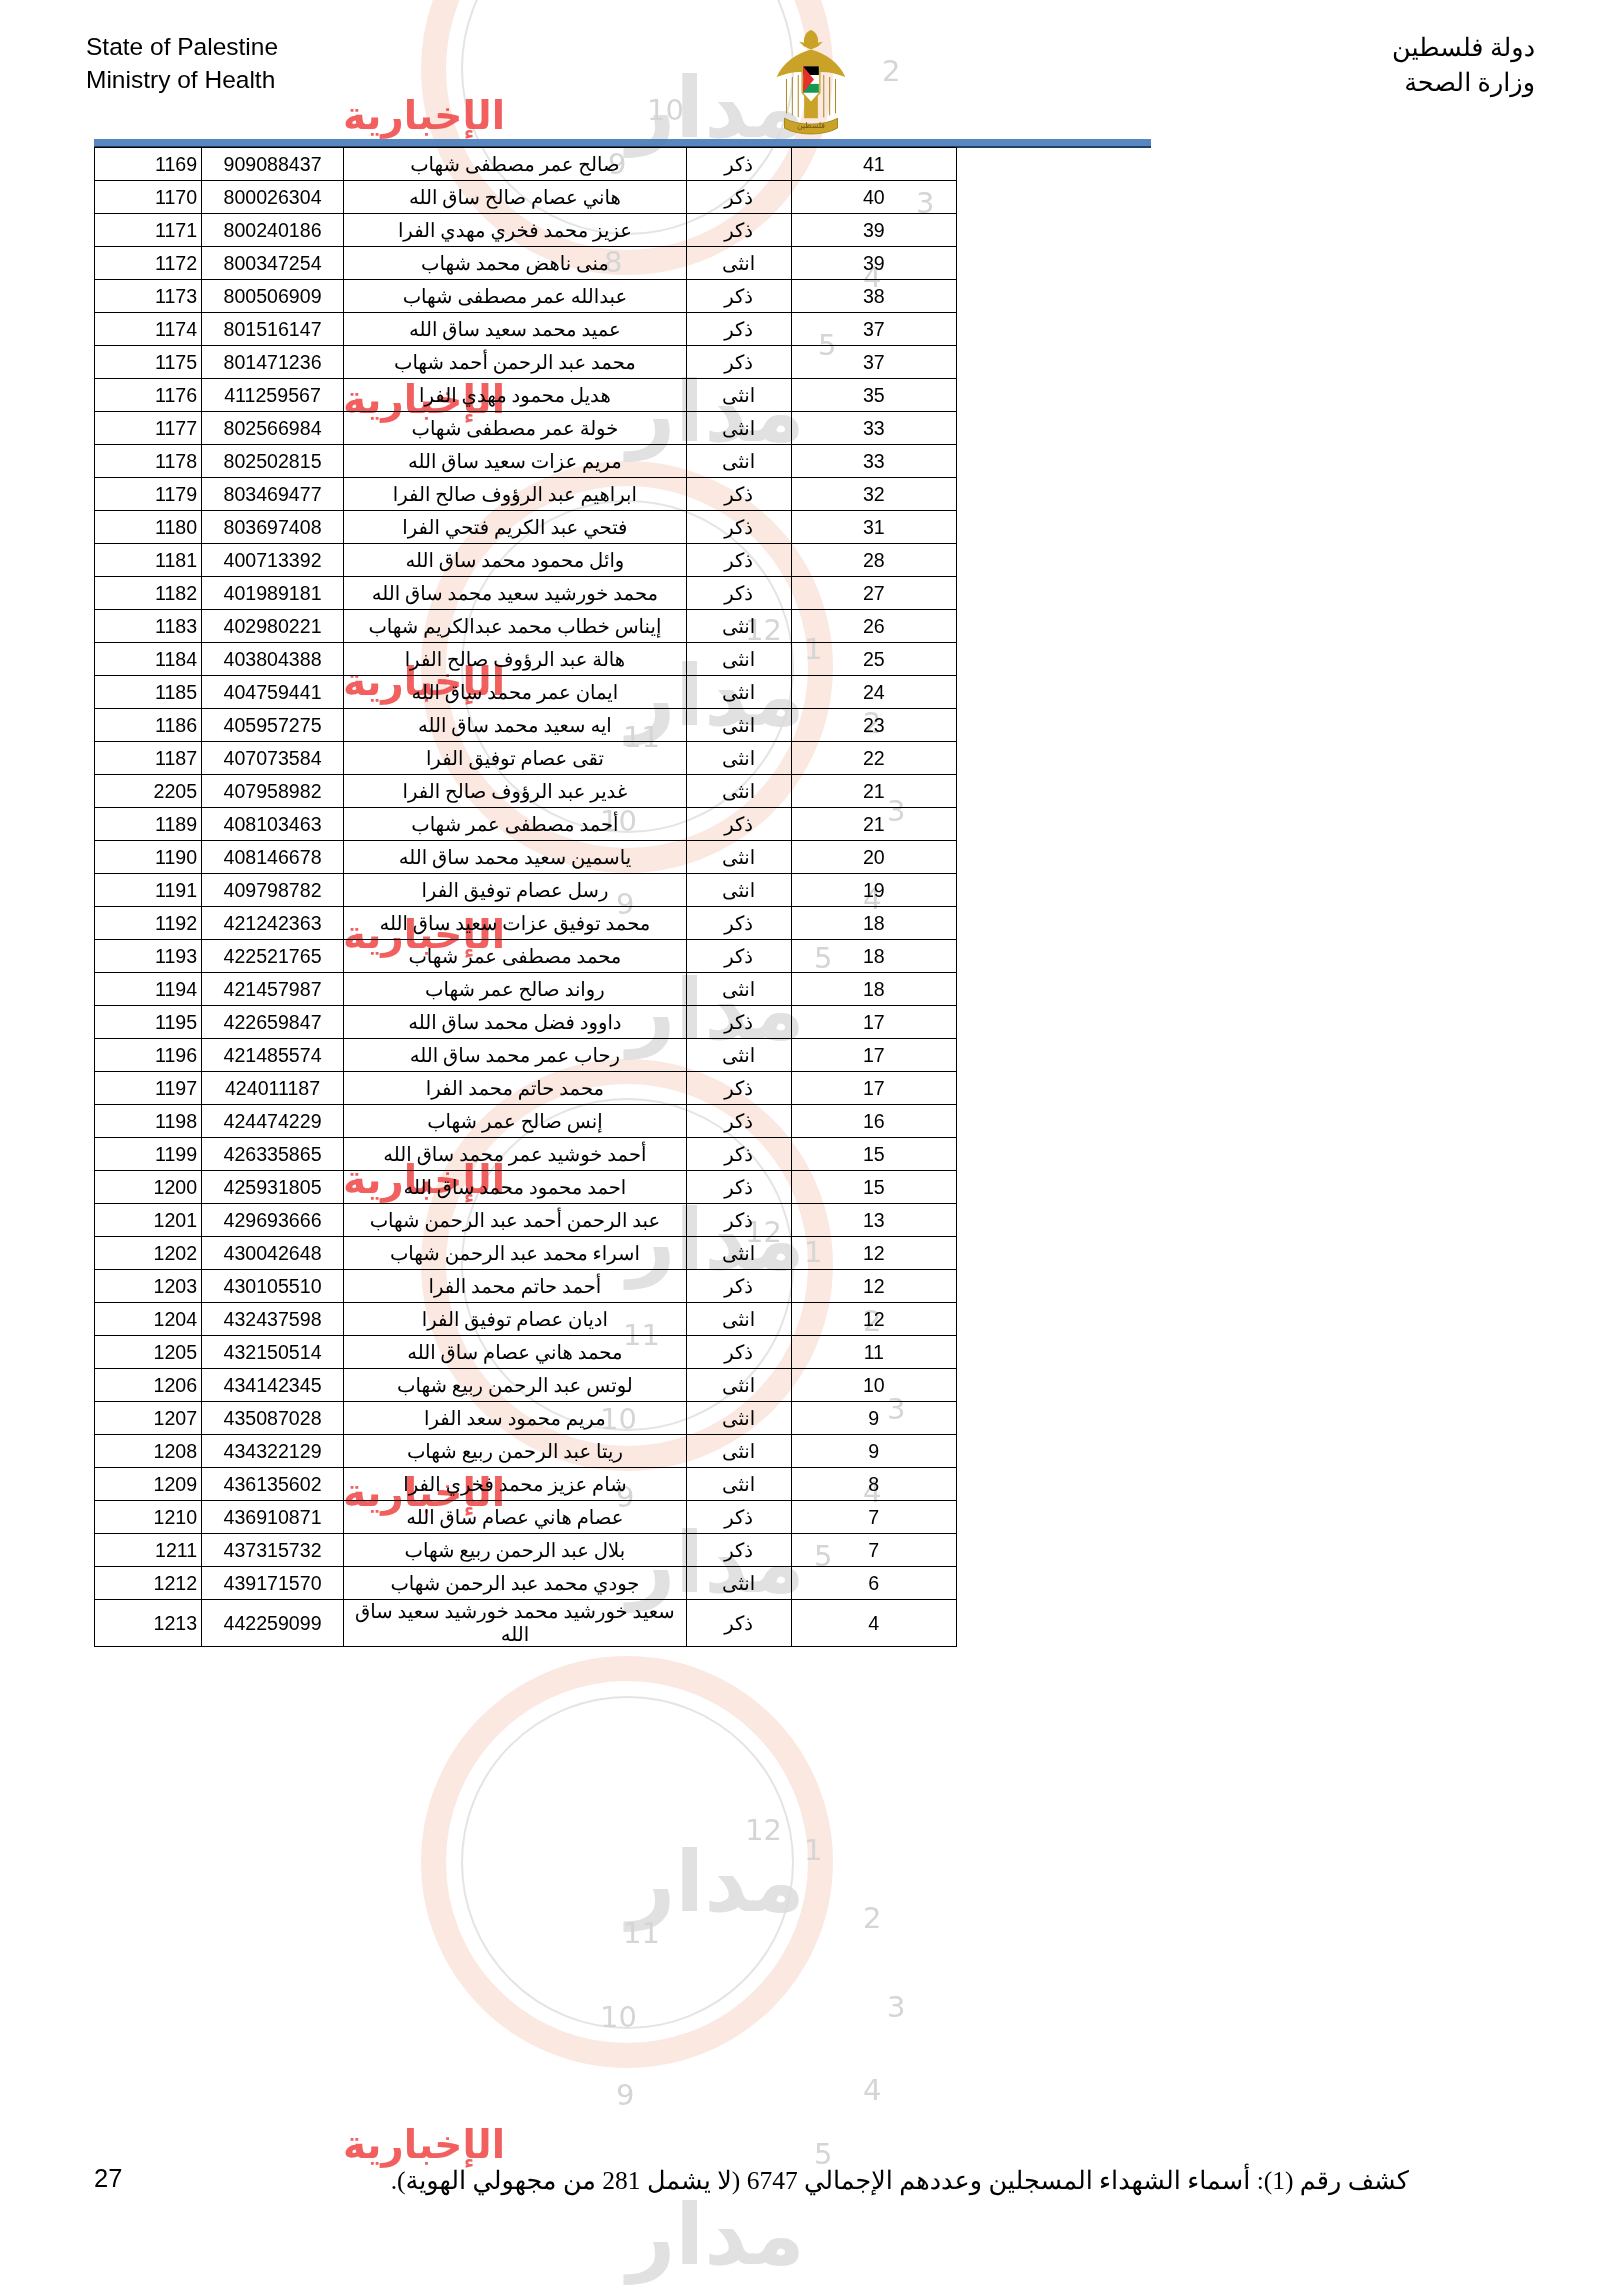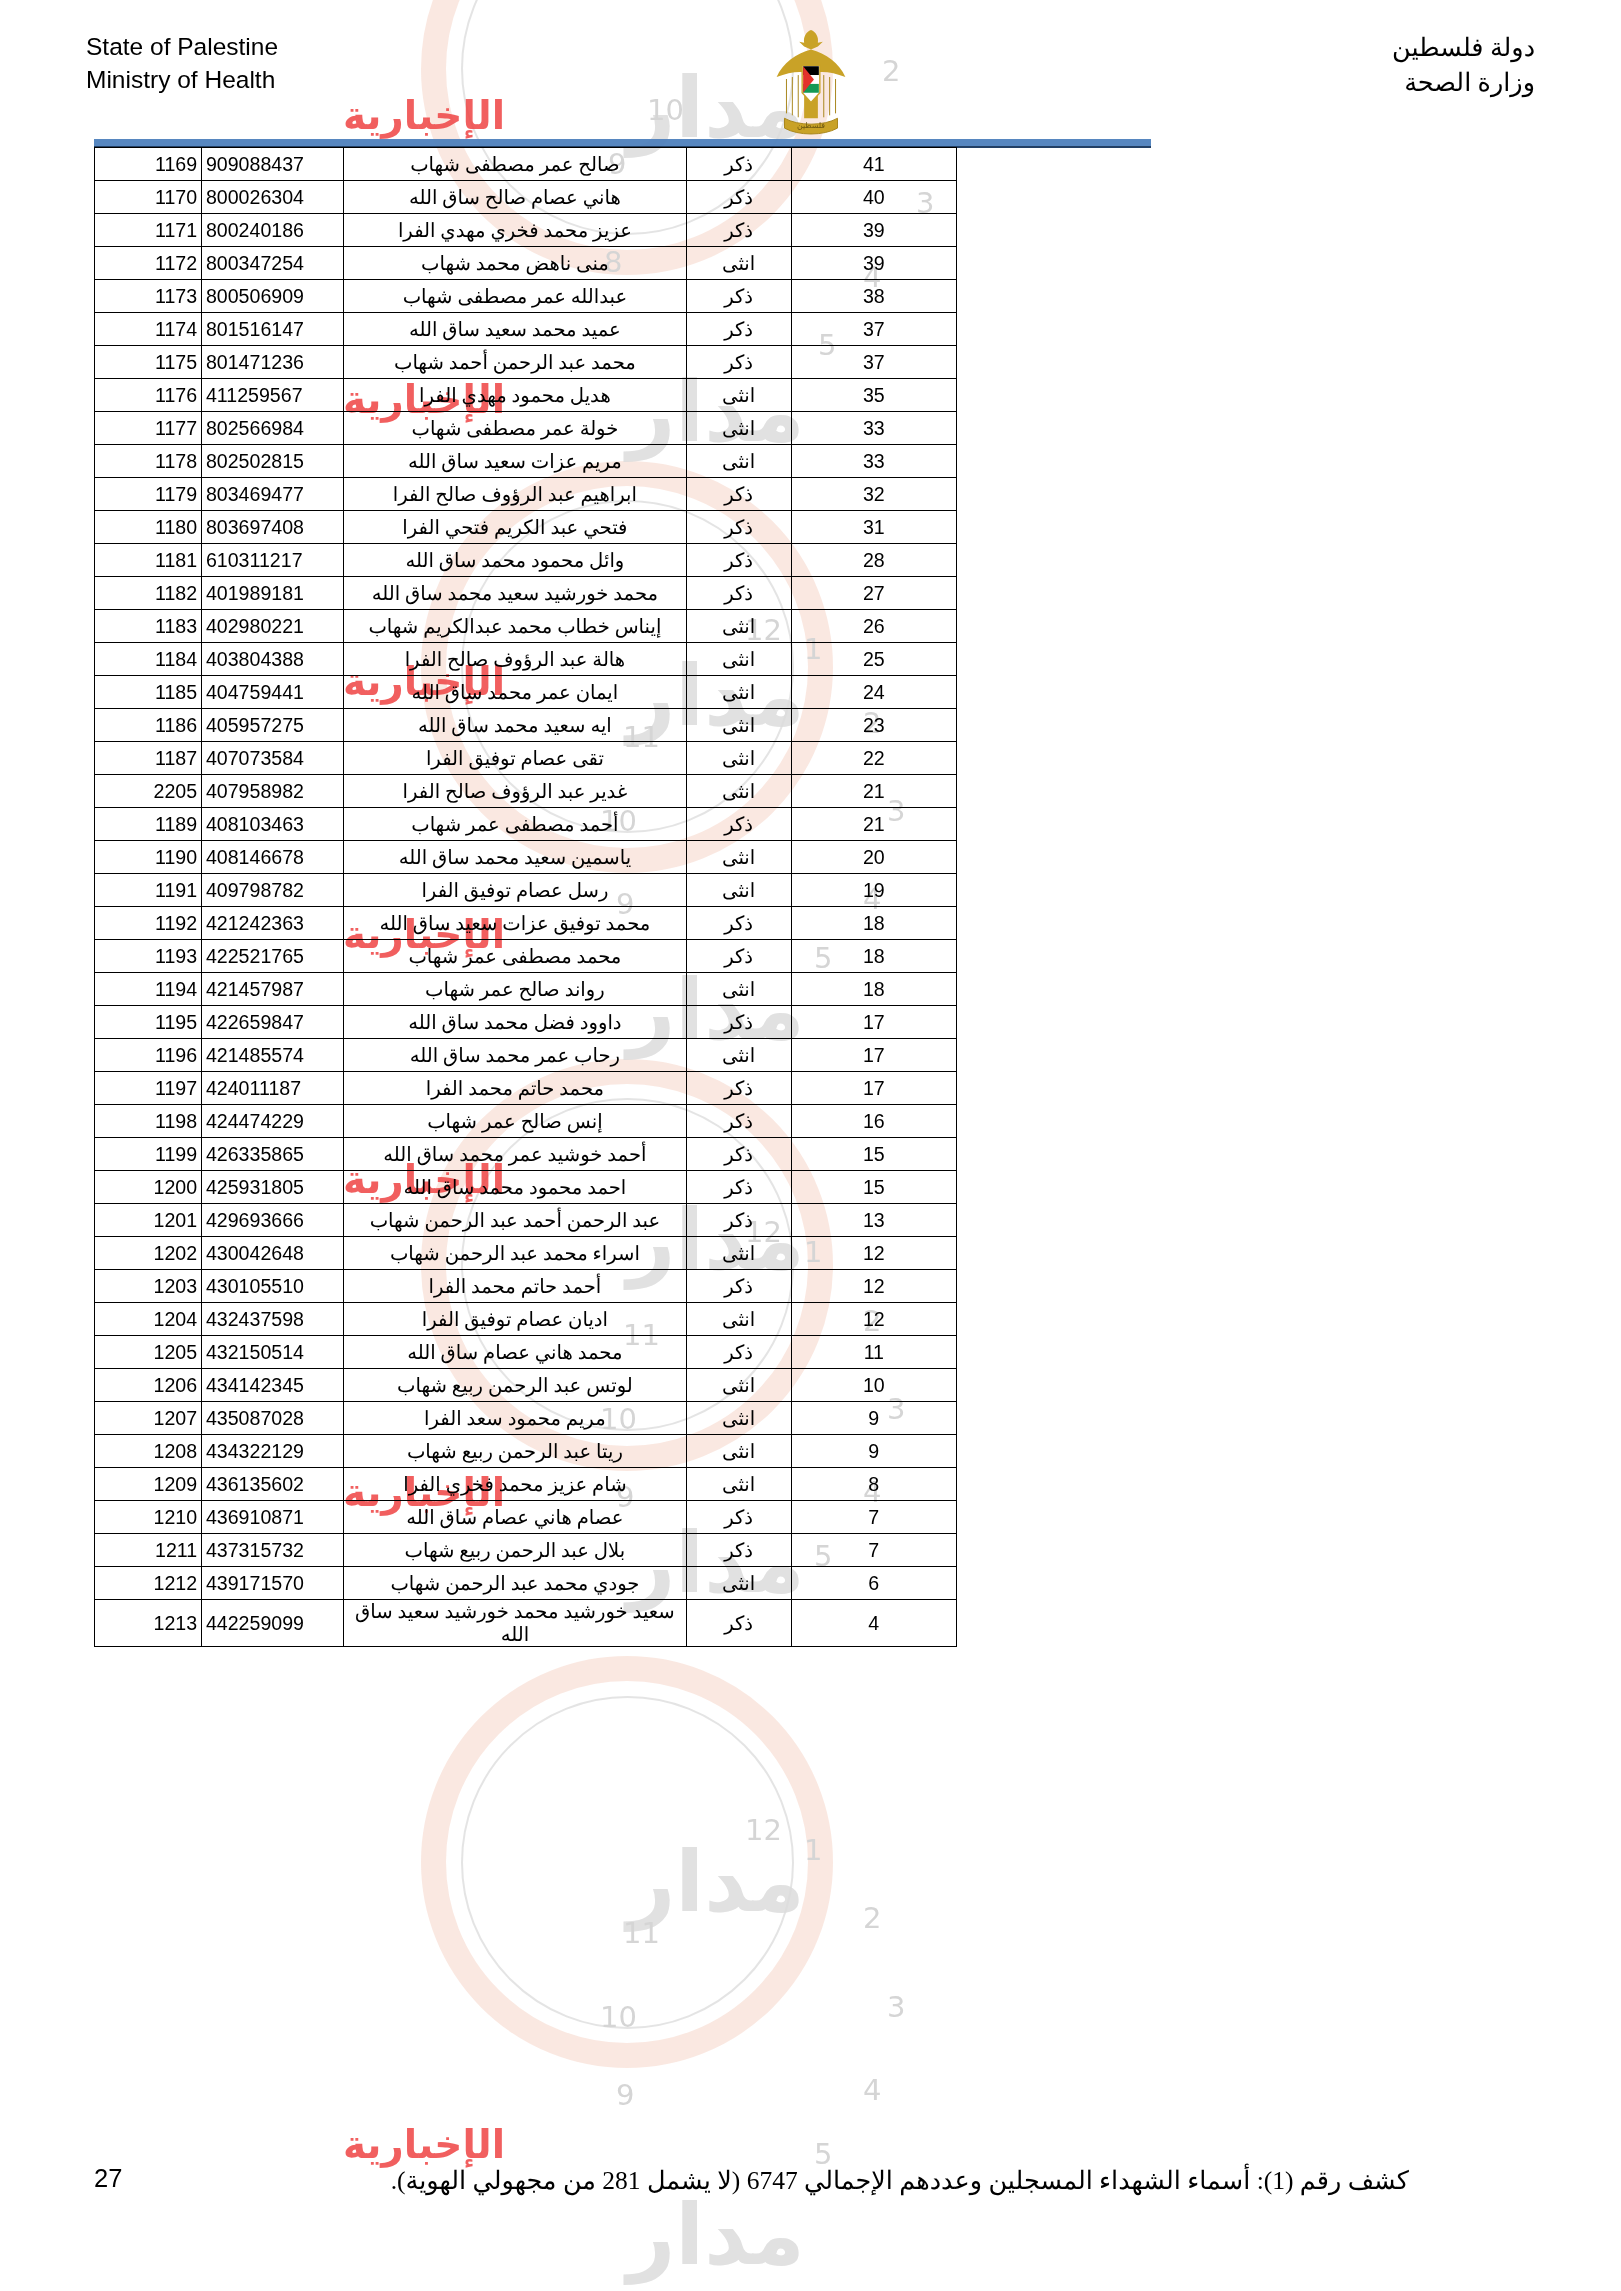--- a/index.html
+++ b/index.html
@@ -129,21 +129,21 @@
     border: 1.6px solid #000;
     height: 32px;
     padding: 0 3.9px;
     font-size: 19.6px;
     vertical-align: middle;
     background: transparent;
   }
   td.c-age    { width: 147px; text-align: center; font-family: "Liberation Sans", sans-serif; font-size: 21.6px; }
   td.c-gender { width: 90px;  text-align: center; font-size: 18.6px; }
   td.c-name   { width: 314px; text-align: center; font-size: 18.6px; }
-  td.c-id     { width: 125px; text-align: left; font-family: "Liberation Sans", sans-serif; font-size: 22.5px; direction: ltr; }
+  td.c-id     { width: 125px; text-align: center; font-family: "Liberation Sans", sans-serif; font-size: 22.5px; direction: ltr; }
   td.c-serial { width: 92px;  text-align: right; font-family: "Liberation Sans", sans-serif; font-size: 22.5px; direction: ltr; }
 
   
   .footer {
     position: absolute;
     left: 94px;
     right: 94px;
     top: 2152px;
     height: 59px;
   }
@@ -369,21 +369,21 @@
             <td class="c-age">31</td>
             <td class="c-gender">ذكر</td>
             <td class="c-name">فتحي عبد الكريم فتحي الفرا</td>
             <td class="c-id">803697408</td>
             <td class="c-serial">1180</td>
           </tr>
           <tr>
             <td class="c-age">28</td>
             <td class="c-gender">ذكر</td>
             <td class="c-name">وائل محمود محمد ساق الله</td>
-            <td class="c-id">610311217</td>
+            <td class="c-id">400713392</td>
             <td class="c-serial">1181</td>
           </tr>
           <tr>
             <td class="c-age">27</td>
             <td class="c-gender">ذكر</td>
             <td class="c-name">محمد خورشيد سعيد محمد ساق الله</td>
             <td class="c-id">401989181</td>
             <td class="c-serial">1182</td>
           </tr>
           <tr>

